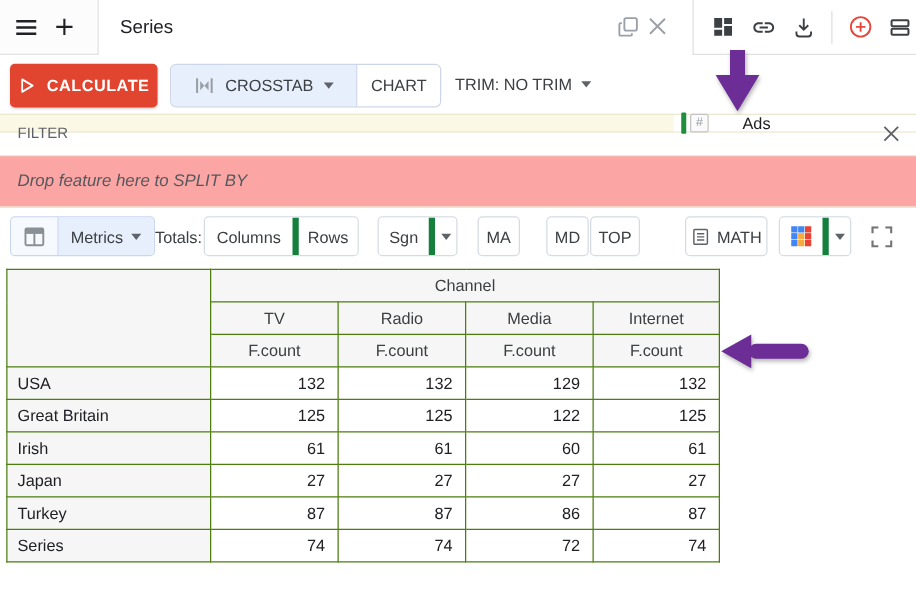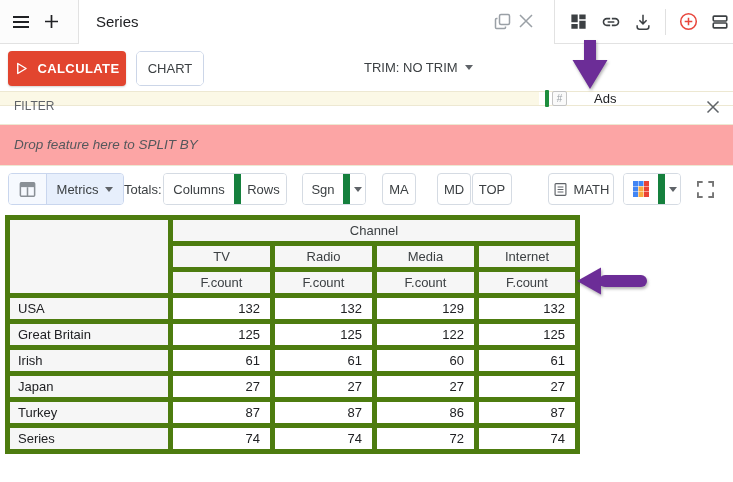--- a/index.html
+++ b/index.html
@@ -62,37 +62,37 @@
   .mb-item { position:absolute; top:7px; height:32px; }
   #metrics-group { left:8px; display:flex; border:1px solid #c9d6ee; border-radius:4px; overflow:hidden; }
   #metrics-icon-seg { width:38px; background:#f6f9fe; display:flex; align-items:center;
     justify-content:center; border-right:1px solid #c9d6ee; }
   #metrics-label-seg { width:76px; background:#e7effc; display:flex; align-items:center;
     justify-content:center; gap:7px; font-size:13px; color:#3c4043; }
   #totals-label { left:124px; display:flex; align-items:center; font-size:13px; color:#3c4043; }
   .btn-group { display:flex; border:1px solid #d5dbe3; border-radius:4px; overflow:hidden; background:#fff; }
   .btn-seg { display:flex; align-items:center; justify-content:center; font-size:13px;
     color:#3c4043; background:#fff; }
-  .btn-seg + .btn-seg { border-left:7px solid #15803d; }
+  .btn-seg + .btn-seg { border-left:5px solid #15803d; }
   .solo-btn { position:absolute; top:7px; height:32px; border:1px solid #d5dbe3; border-radius:4px;
     background:#fff; display:flex; align-items:center; justify-content:center; gap:6px;
     font-size:13px; color:#3c4043; }
   #colrow-group { left:163px; } #colrow-group .btn-seg:first-child { width:70px; }
   #colrow-group .btn-seg:last-child { width:52px; }
   #sgn-group { left:302px; } #sgn-group .btn-seg:first-child { width:40px; }
   #sgn-group .btn-seg:last-child { width:22px; }
   #ma-btn { left:382px; width:34px; } #md-btn { left:437px; width:34px; }
   #top-btn { left:472px; width:40px; } #math-btn { left:548px; width:66px; }
   #palette-group { left:623px; } #palette-group .btn-seg:first-child { width:34px; }
   #palette-group .btn-seg:last-child { width:22px; }
   #fullscreen-btn { position:absolute; left:697px; top:15px; }
 
   
   #pivot { position:absolute; top:215px; left:5px; border-collapse:collapse; font-size:13px; }
-  #pivot th, #pivot td { border:5px solid #4d7c0f; height:26px; font-weight:400; }
+  #pivot th, #pivot td { border:1px solid #4d7c0f; height:26px; font-weight:400; }
   #pivot thead th { background:#f6f6f6; color:#3c4043; text-align:center; }
   #pivot td.rowlabel { background:#f6f6f6; text-align:left; padding-left:8px; color:#202124; }
   #pivot td.val { background:#fff; text-align:right; padding-right:10px; color:#202124; }
 
   
   .anno { position:absolute; pointer-events:none; filter:drop-shadow(1px 2px 1.5px rgba(60,60,60,.4)); }
   #arrow-down { left:571px; top:39px; }
   #arrow-left { left:576px; top:265px; }
 </style>
 </head>
@@ -159,20 +159,30 @@
   </div>
 
   <div id="toolbar">
     <button id="calc-btn">
       <svg width="15" height="15" viewBox="0 0 18 18">
         <path d="M4.5 3 L14.5 9 L4.5 15 Z" fill="none" stroke="#fff" stroke-width="1.7" stroke-linejoin="round"></path>
       </svg>
       <span>CALCULATE</span>
     </button>
     <div id="view-toggle">
+      <div id="seg-crosstab">
+        <svg width="17" height="15" viewBox="0 0 20 18" fill="#9aa0a6">
+          <path d="M2 2h2v14H2z"></path>
+            <path d="M16 2h2v14h-2z"></path>
+            <path d="M6 4.5 L10 9 L6 13.5 Z"></path>
+            <path d="M14 4.5 L10 9 L14 13.5 Z"></path>
+        </svg>
+        <span>CROSSTAB</span>
+        <span class="chev"></span>
+      </div>
       <div id="seg-chart">
         <span>CHART</span>
       </div>
     </div>
     <div id="trim-dd">
       <span>TRIM: NO TRIM</span>
       <span class="chev"></span>
     </div>
   </div>
 

